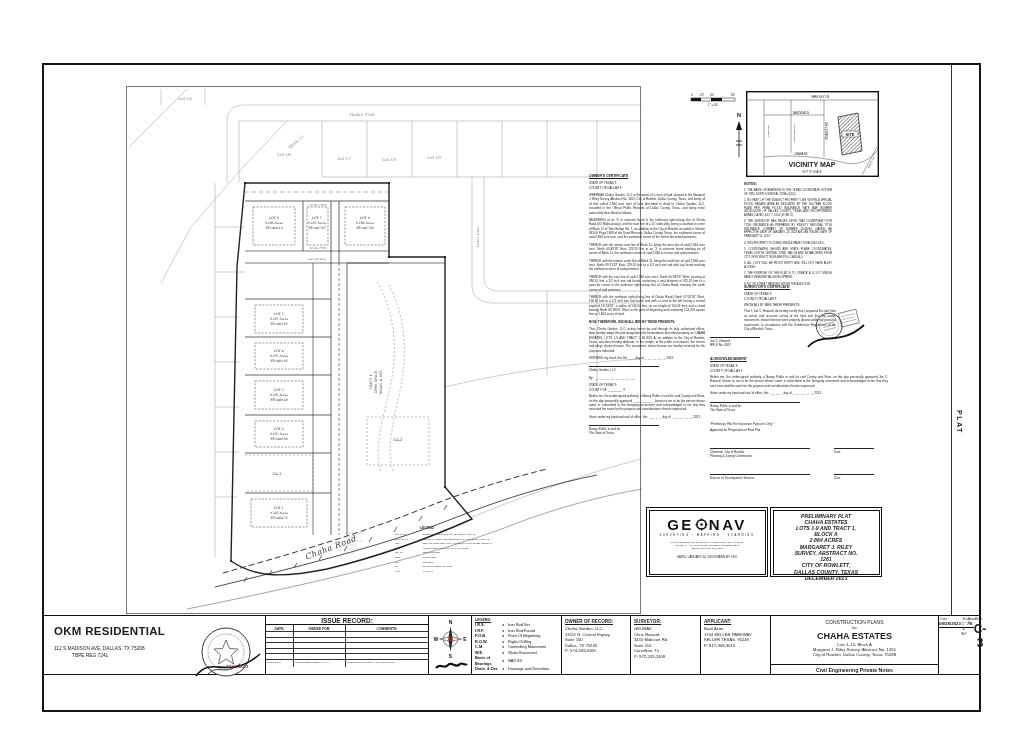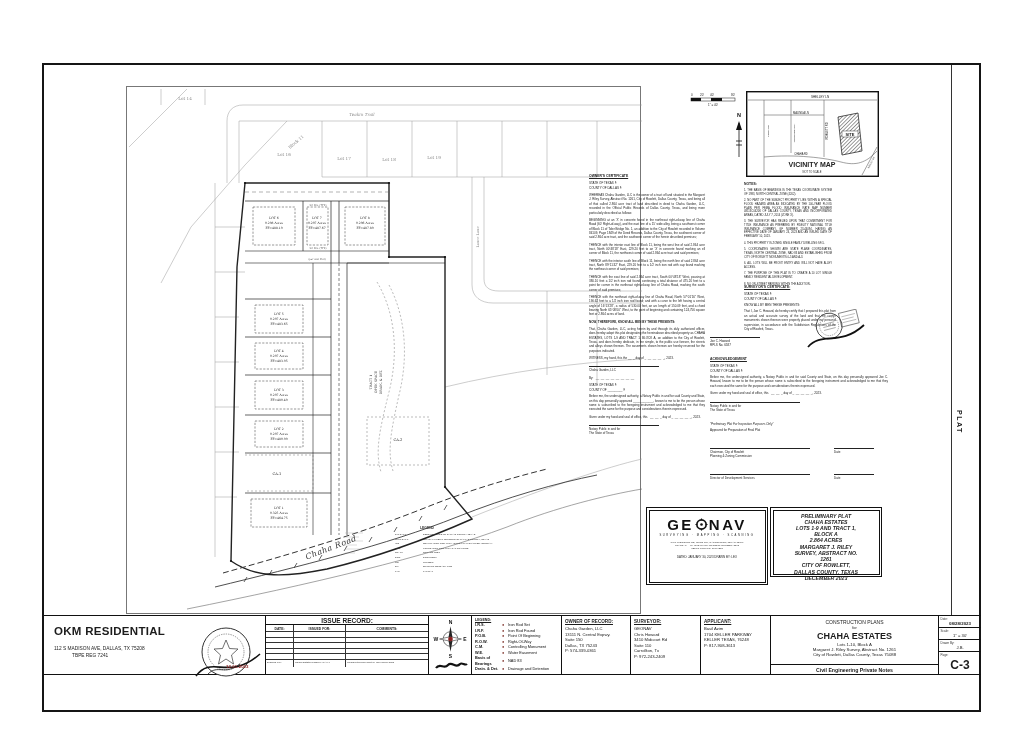--- a/index.html
+++ b/index.html
@@ -361,21 +361,21 @@
     <div style="display:flex;gap:24px;margin-top:9px">
       <div>
           <div class="sig" style="width:100px">Director of Development Services</div>
         </div>
       <div>
           <div class="sig" style="width:40px">Date</div>
         </div>
     </div>
   </div>
 
-  <div class="dbox" style="left:602px;top:442px;width:122px;height:78px">
+  <div class="dbox" style="left:602px;top:442px;width:122px;height:70px">
     <div class="inner" style="padding-top:5px">
       <div style="font-size:15px;font-weight:bold;letter-spacing:2.5px;display:flex;justify-content:center;align-items:center;color:#111">
         <span>GE</span>
           <svg width="13" height="13" viewBox="0 0 14 14" style="margin:0 1px">
             <circle cx="7" cy="7" r="5" fill="none" stroke="#111" stroke-width="1.8"></circle>
             <circle cx="7" cy="7" r="1.4" fill="#111"></circle>
             <path d="M7,0.5 V2.5 M7,11.5 V13.5 M0.5,7 H2.5 M11.5,7 H13.5" stroke="#111" stroke-width="1.2"></path>
           </svg>
           <span>NAV</span>
       </div>
@@ -574,21 +574,21 @@
     <div class="blk" style="width:168px;text-align:center">
       <div style="font-size:5px;margin-top:3px">CONSTRUCTION PLANS</div>
       <div style="font-size:4px">for</div>
       <div style="font-size:9px;font-weight:bold;margin:1px 0">CHAHA ESTATES</div>
       <div style="font-size:4.3px">Lots 1-10, Block A</div>
       <div style="font-size:4.3px">Margaret J. Riley Survey, Abstract No. 1261</div>
       <div style="font-size:4.3px">City of Rowlett, Dallas County, Texas 75088</div>
       <div style="position:absolute;left:0;bottom:0;width:100%;height:10px;border-top:1px solid #111;font-size:5.2px;font-weight:bold;padding-top:1.5px">Civil Engineering Private Notes</div>
     </div>
 
-    <div class="blk" style="width:42px;border-right:none;display:flex;flex-direction:column">
+    <div class="blk" style="width:42px;border-right:none;display:flex;flex-direction:row">
       <div class="fieldcell" style="height:12px">
         <span class="flab">Date:</span>
         <div style="font-size:4.4px;font-weight:bold;padding-top:5px">08/28/2023</div>
       </div>
       <div class="fieldcell" style="height:12px">
         <span class="flab">Scale:</span>
         <div style="font-size:4.2px;padding-top:5px">1" = 30'</div>
       </div>
       <div class="fieldcell" style="height:12px">
         <span class="flab">Drawn By:</span>

